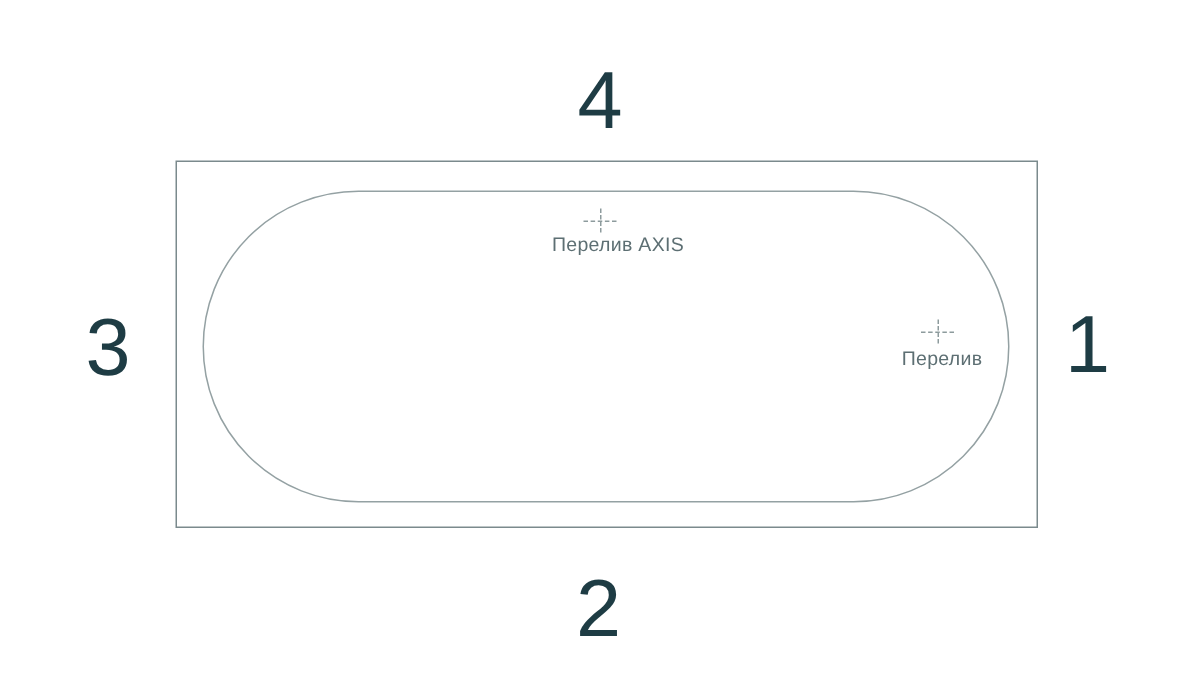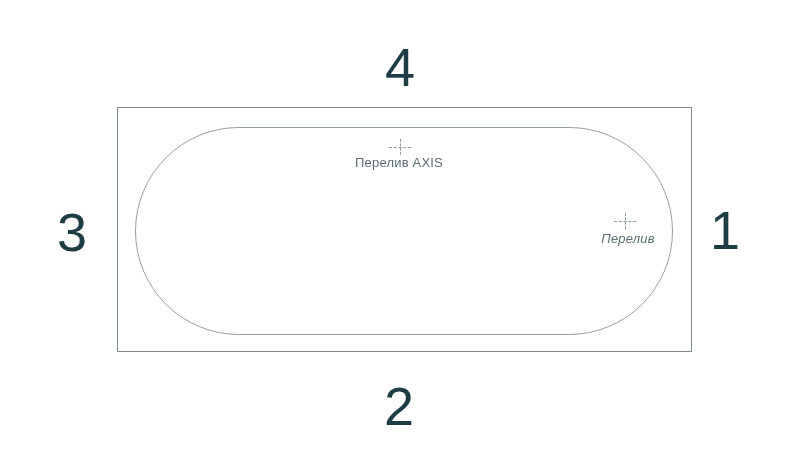--- a/index.html
+++ b/index.html
@@ -87,21 +87,21 @@
   <div class="num num-bottom">2</div>
   <div class="num num-left">3</div>
 
   <div class="outer-rect"></div>
   <div class="inner-shape"></div>
 
   <div class="crosshair" style="left:400px; top:147px;">
     <span class="ch-h"></span>
     <span class="ch-v"></span>
   </div>
-  <div class="marker-label" style="left:399px; top:155px;">Перелив AXIS</div>
+  <div class="marker-label" style="left:412px; top:155px;">Перелив AXIS</div>
 
   <div class="crosshair" style="left:625px; top:221px;">
     <span class="ch-h"></span>
     <span class="ch-v"></span>
   </div>
-  <div class="marker-label" style="left:628px; top:231px;font-style:italic;">Перелив</div>
+  <div class="marker-label" style="left:628px; top:231px;">Перелив</div>
 
 </div>
 
 </body></html>

